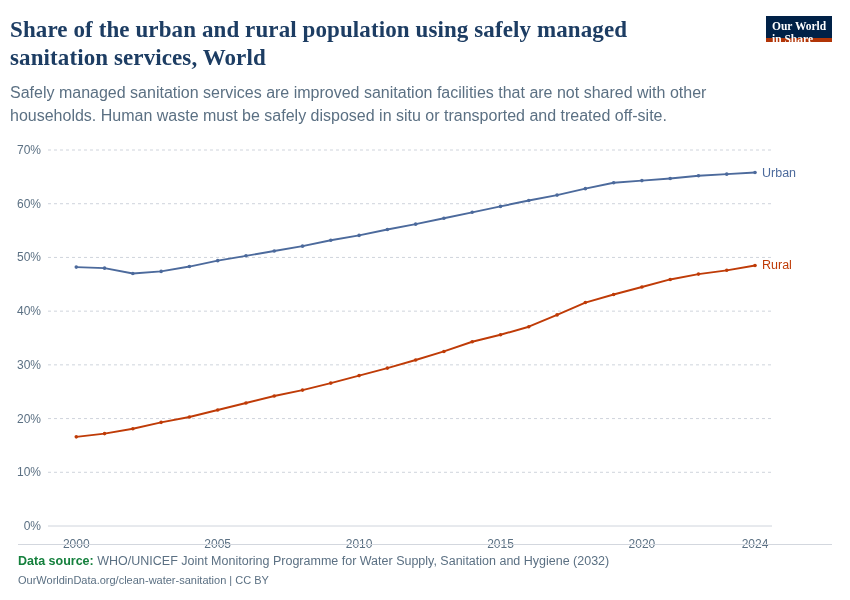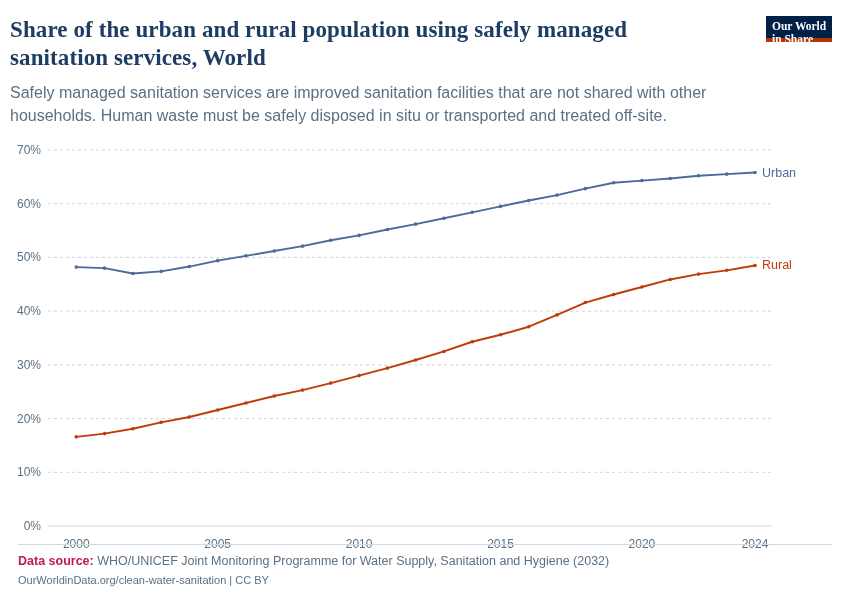--- a/index.html
+++ b/index.html
@@ -85,21 +85,21 @@
     bottom: 14px;
     border-top: 1px solid #d3d7de;
     padding-top: 9px;
   }
   .src-line {
     font-size: 12.5px;
     color: #5b7083;
     margin: 0 0 6px 0;
   }
   .src-line b {
-    color: #be185d;
+    color: #15803d;
   }
   .footer-link {
     font-size: 11px;
     color: #5b7083;
     margin: 0;
   }
 </style>
 </head>
 <body>
 

